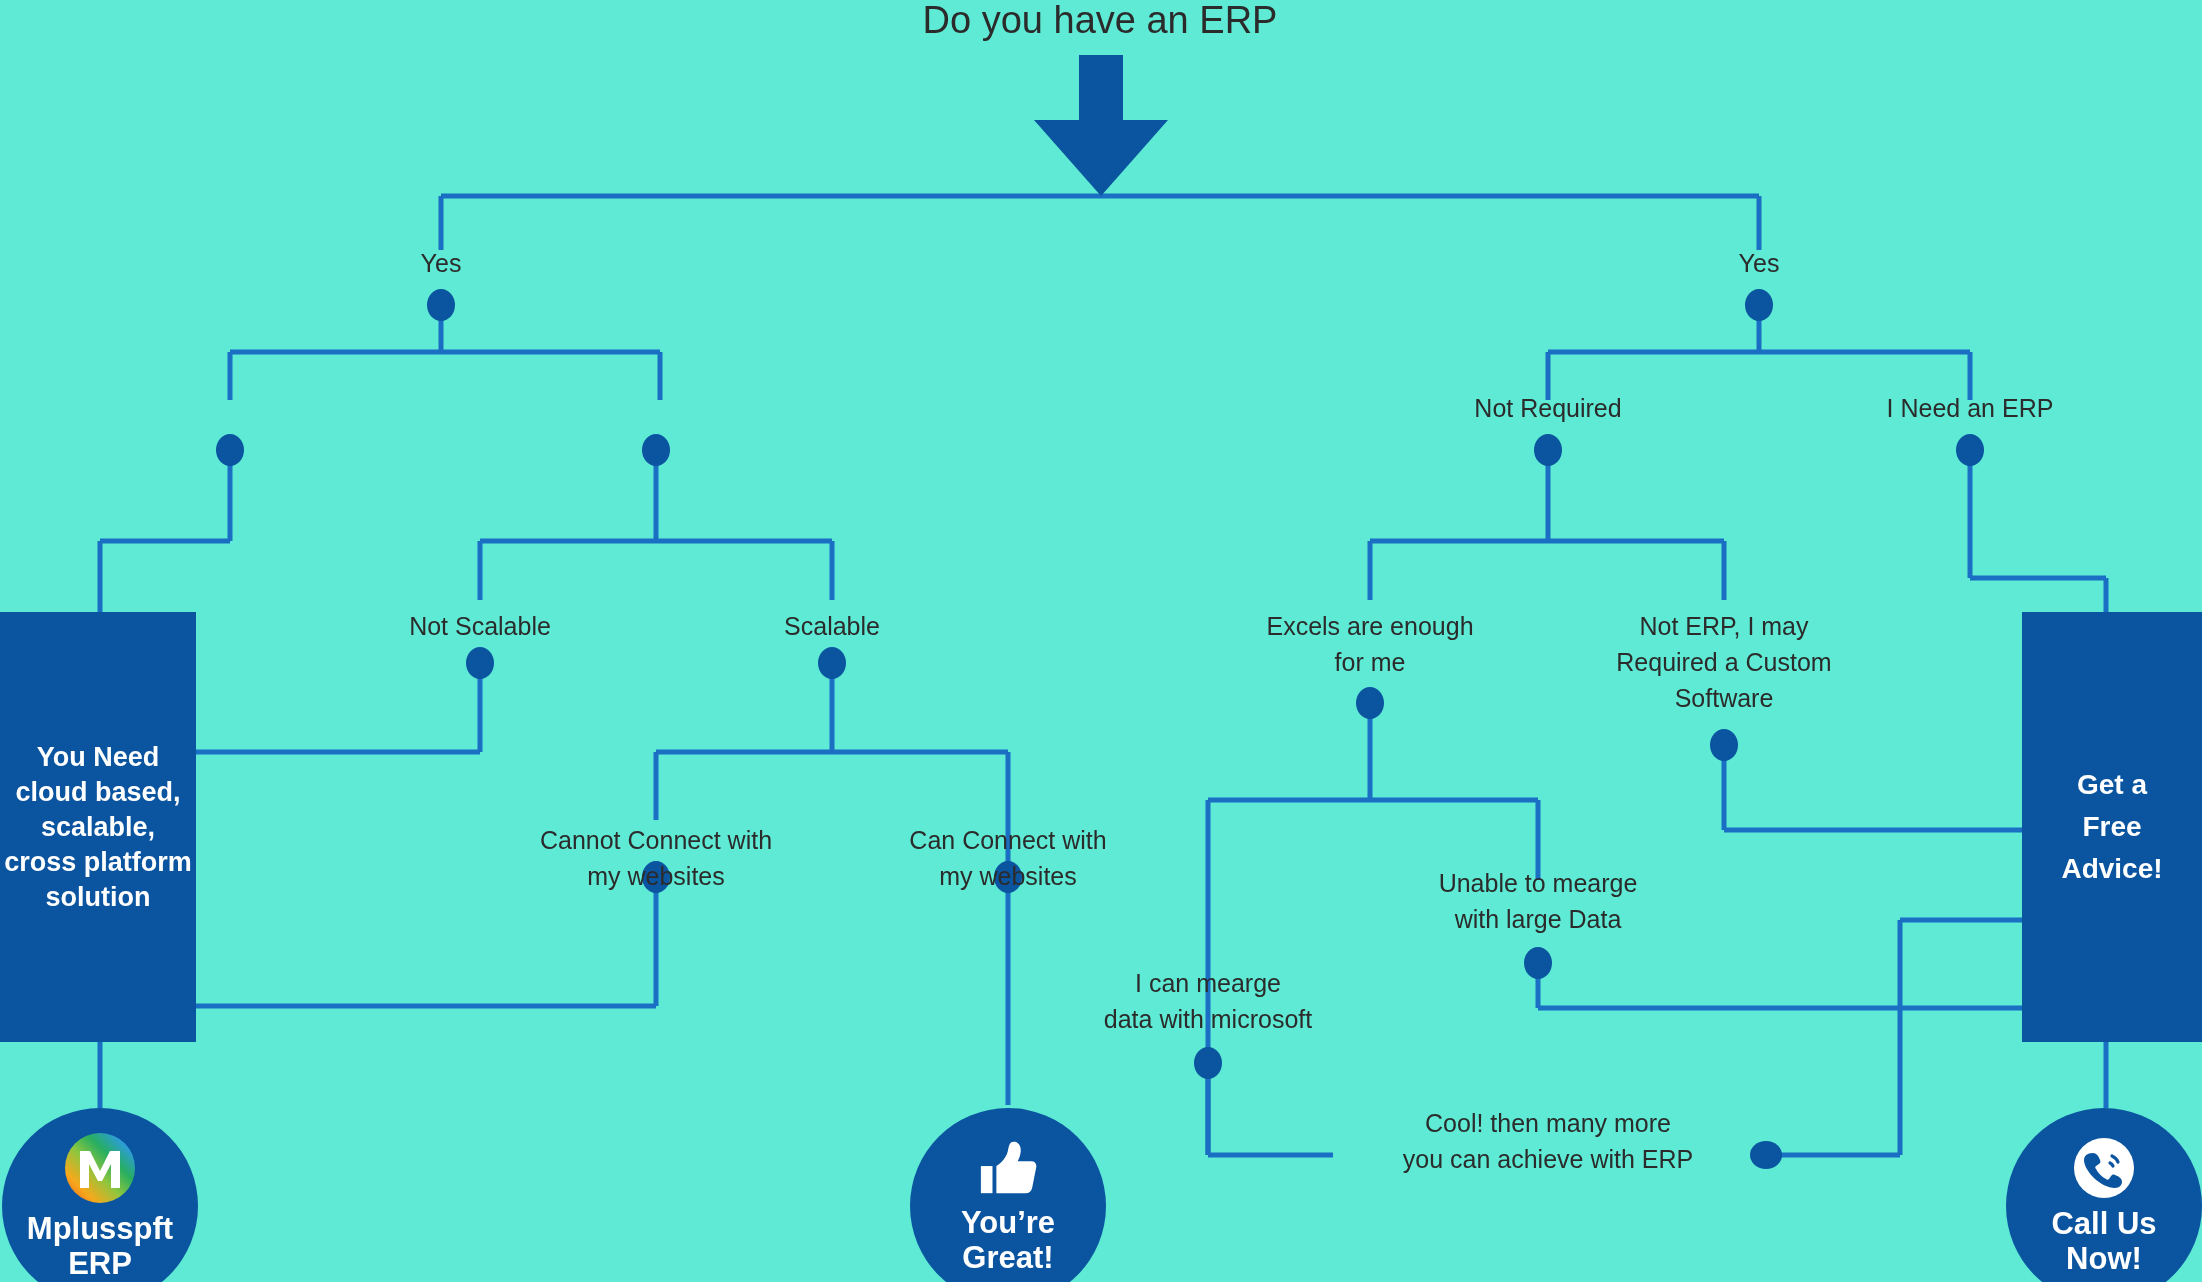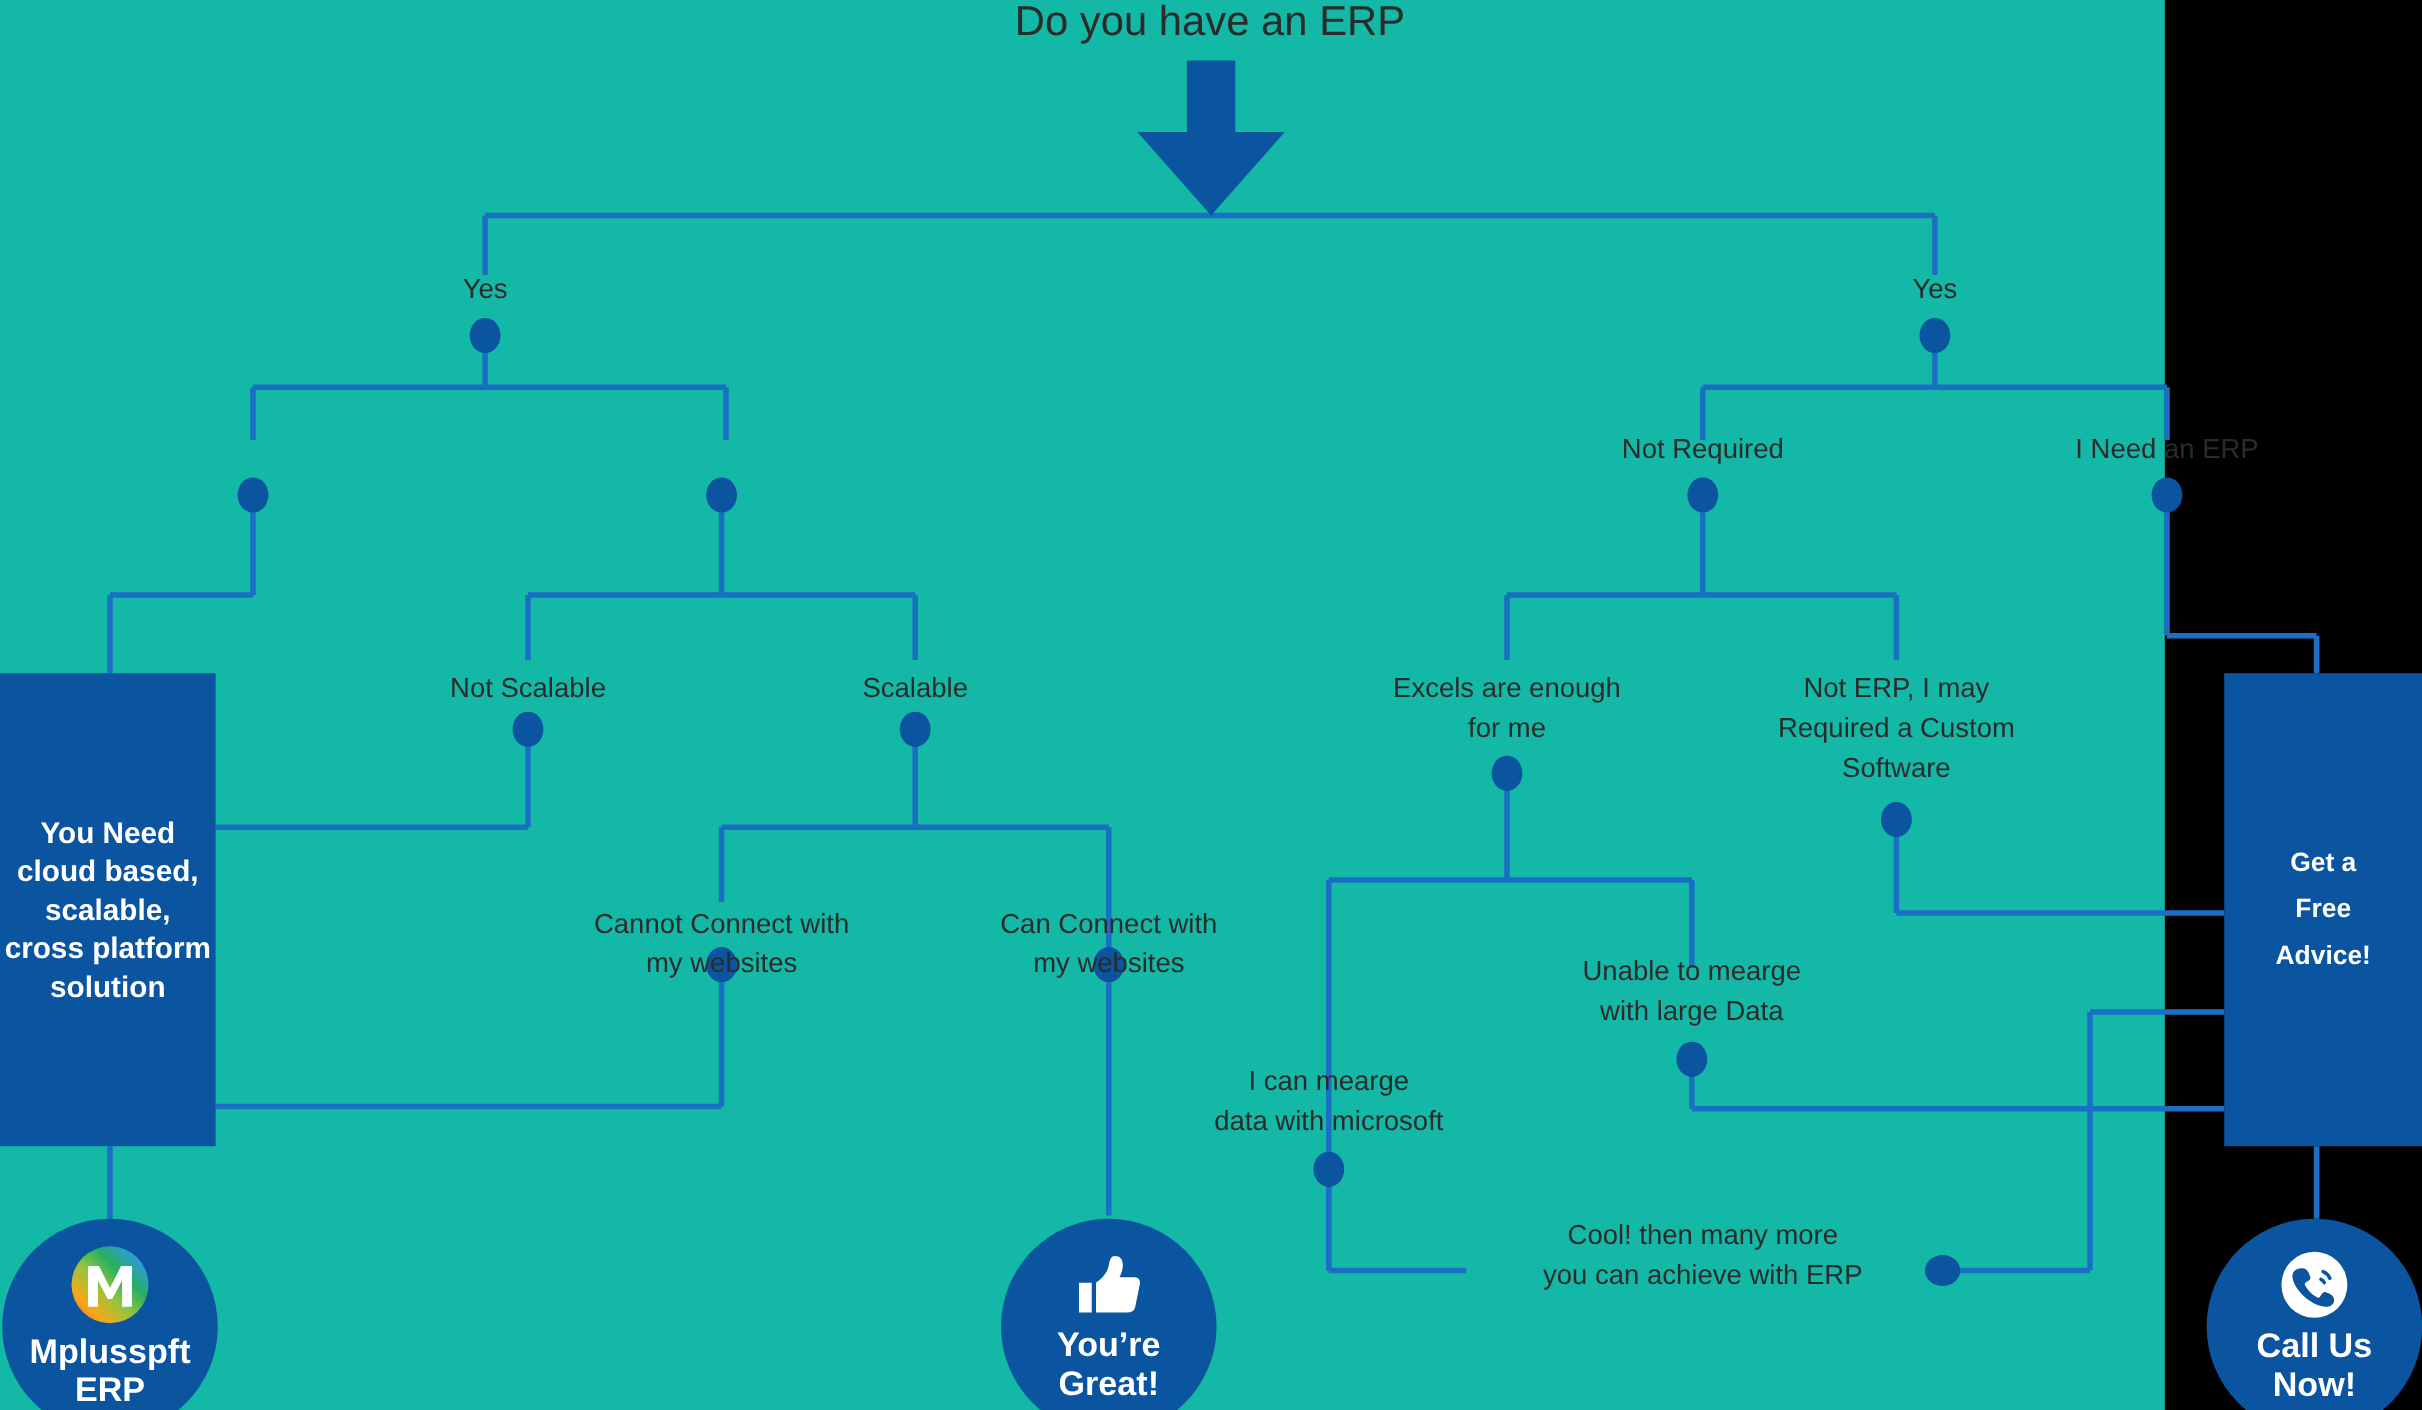--- a/index.html
+++ b/index.html
@@ -1,18 +1,18 @@
 <!DOCTYPE html>
 <html><head>
 <meta charset="utf-8">
 <style>
   html,body{margin:0;padding:0;background:#000;}
   body{width:2202px;height:1282px;overflow:hidden;
        font-family:"Liberation Sans",sans-serif;}
-  #stage{position:relative;width:1968px;height:1282px;background:#14b8a6;text-decoration:underline;}
+  #stage{position:relative;width:2202px;height:1282px;background:#5eead4;text-decoration:underline;}
 
   
   #wires{position:absolute;left:0;top:0;width:2202px;height:1282px;}
 
   
   .nlabel{
     position:absolute;
     color:#2b2b2b;
     font-size:25px;
     line-height:36px;
@@ -197,21 +197,21 @@
 
   <div class="nlabel" style="left:1328px;top:1105px;width:440px;">Cool! then many more
 you can achieve with ERP</div>
 
   <div class="bbox" style="left:0px;top:612px;width:196px;height:430px;">You Need
 cloud based,
 scalable,
 cross platform
 solution</div>
 
-  <div class="bbox" style="left:2022px;top:612px;width:180px;height:430px;font-size:24px;line-height:42px;">Get a
+  <div class="bbox" style="left:2022px;top:612px;width:180px;height:430px;font-size:28px;line-height:42px;">Get a
 Free
 Advice!</div>
 
   <div class="circ" style="left:2px;top:1108px;">
     <span class="cicon">
       <svg width="74" height="74" viewBox="0 0 74 74">
         <defs>
           <linearGradient id="mg" x1="0" y1="1" x2="1" y2="0">
             <stop offset="0%" stop-color="#f05a22"></stop>
             <stop offset="22%" stop-color="#f7a81b"></stop>

